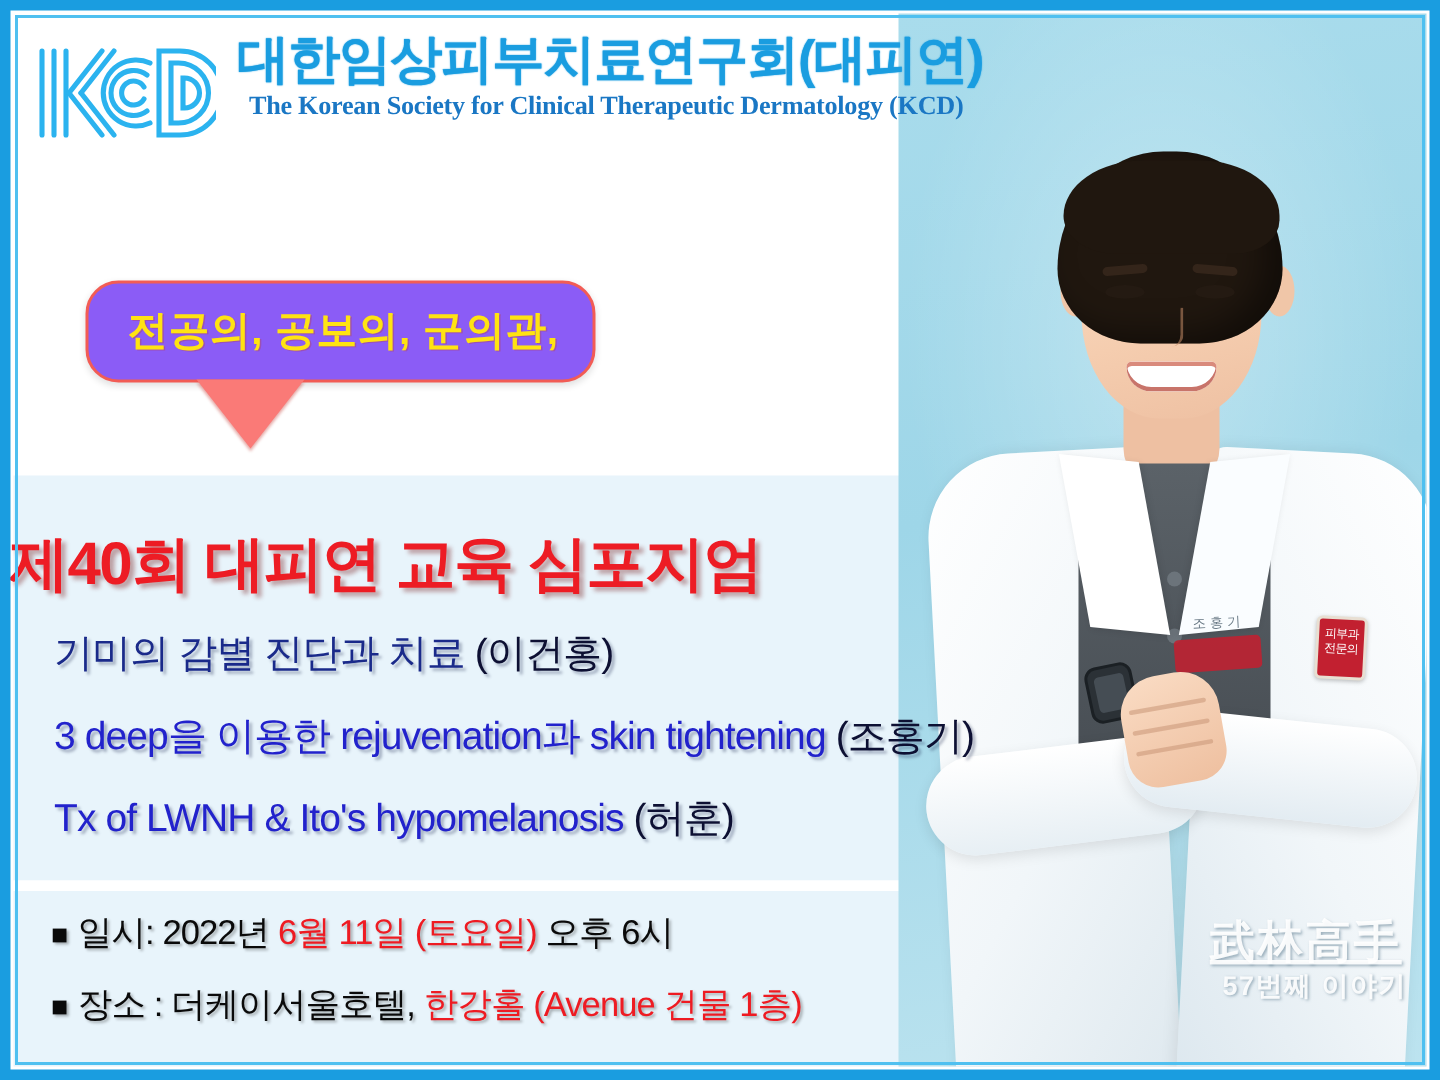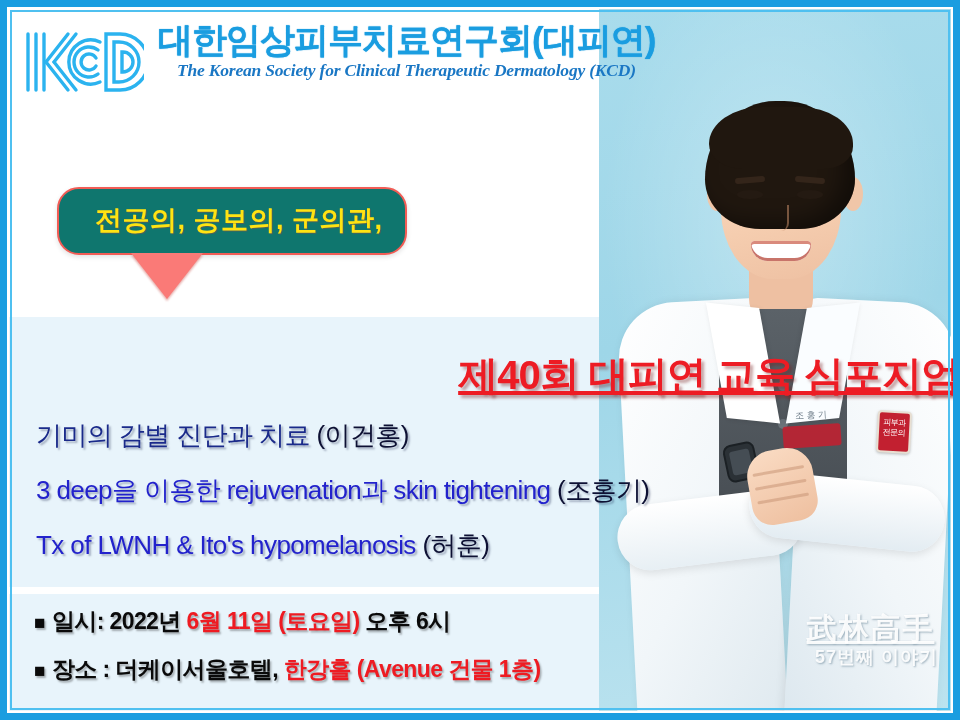--- a/index.html
+++ b/index.html
@@ -225,76 +225,75 @@
   }
   .logo svg{display:block;}
   .header-texts{margin-left:14px;}
   .org-name{
     font-size:35px;font-weight:bold;color:#1a9de0;
     letter-spacing:-1px;line-height:1.05;white-space:nowrap;
     text-shadow:0 0 1px #1a9de0;
   }
   .org-sub{
     font-family:"Liberation Serif","DejaVu Serif",serif;
-    font-style:italic;font-weight:bold;
+    font-weight:bold;
     font-size:17.5px;color:#1a77c4;letter-spacing:-.2px;
-    white-space:nowrap;margin-top:1px;margin-left:19px;
+    white-space:nowrap;margin-top:1px;margin-left:8px;
   }
 
   
   .bubble-wrap{position:absolute;left:57px;top:187px;z-index:25;}
   .bubble{
     position:relative;
-    background:#0f766e;
+    background:#8b5cf6;
     border:2px solid #f25c55;
     border-radius:22px;
-    padding:14px 22px 16px 36px;
+    padding:14px 22px 16px 26px;
     box-shadow:0 2px 5px rgba(0,0,0,.12);
   }
   .bubble-line{
     color:#ffe312;
     font-size:27px;font-weight:bold;letter-spacing:.5px;
     line-height:1.26;white-space:nowrap;
     text-shadow:1px 1px 0 rgba(190,60,55,.35);
   }
   .bubble-tail{
     position:absolute;left:72px;top:100%;
     width:0;height:0;
     border-left:36px solid transparent;
     border-right:36px solid transparent;
     border-top:46px solid #fa7a77;
     filter:drop-shadow(0 2px 1px rgba(200,70,65,.45));
   }
 
   
   .main-title{
     position:absolute;left:0;right:0;top:348px;z-index:30;
-    text-align:right;
+    text-align:left;
     font-size:40px;font-weight:bold;letter-spacing:-1px;
     color:#ed1c24;
     text-shadow:3px 3px 3px rgba(120,30,30,.40);
     padding-left:6px;
-    text-decoration:underline;
   }
 
   
   .lectures{position:absolute;left:36px;top:418px;z-index:30;}
   .lec{
     font-size:26px;font-weight:normal;letter-spacing:-.6px;
     white-space:nowrap;margin-bottom:20px;
     text-shadow:2px 2px 2px rgba(30,40,80,.35);
   }
   .lec .topic{color:#2222cc;}
   .lec .topic.navy{color:#1a2a8a;}
   .lec .who{color:#0d1033;}
 
   
   .footer{position:absolute;left:34px;top:606px;z-index:30;}
   .info{
-    font-size:23px;font-weight:bold;letter-spacing:-.6px;
+    font-size:23px;font-weight:normal;letter-spacing:-.6px;
     white-space:nowrap;color:#0a0a0a;margin-bottom:17px;
     text-shadow:1.5px 1.5px 2px rgba(0,0,0,.30);
   }
   .info .sq{font-size:19px;margin-right:7px;}
   .info .hl{color:#ee1b22;}
 
   
   .watermark{
     position:absolute;right:22px;top:614px;z-index:40;text-align:center;
     pointer-events:none;

